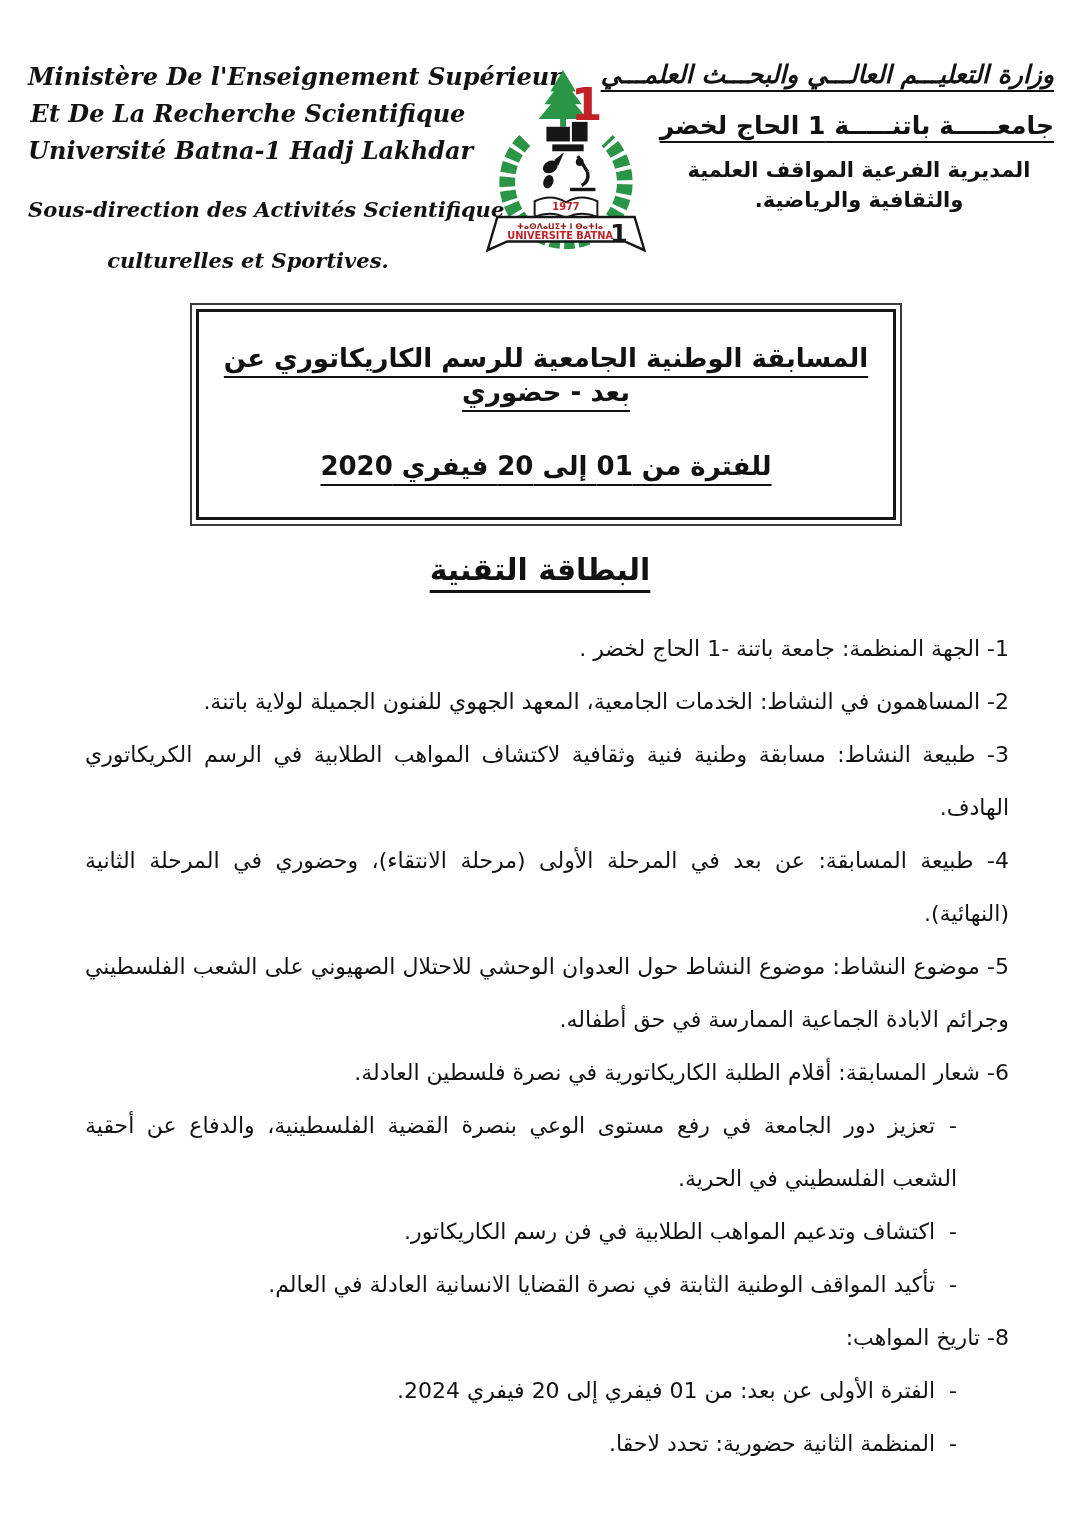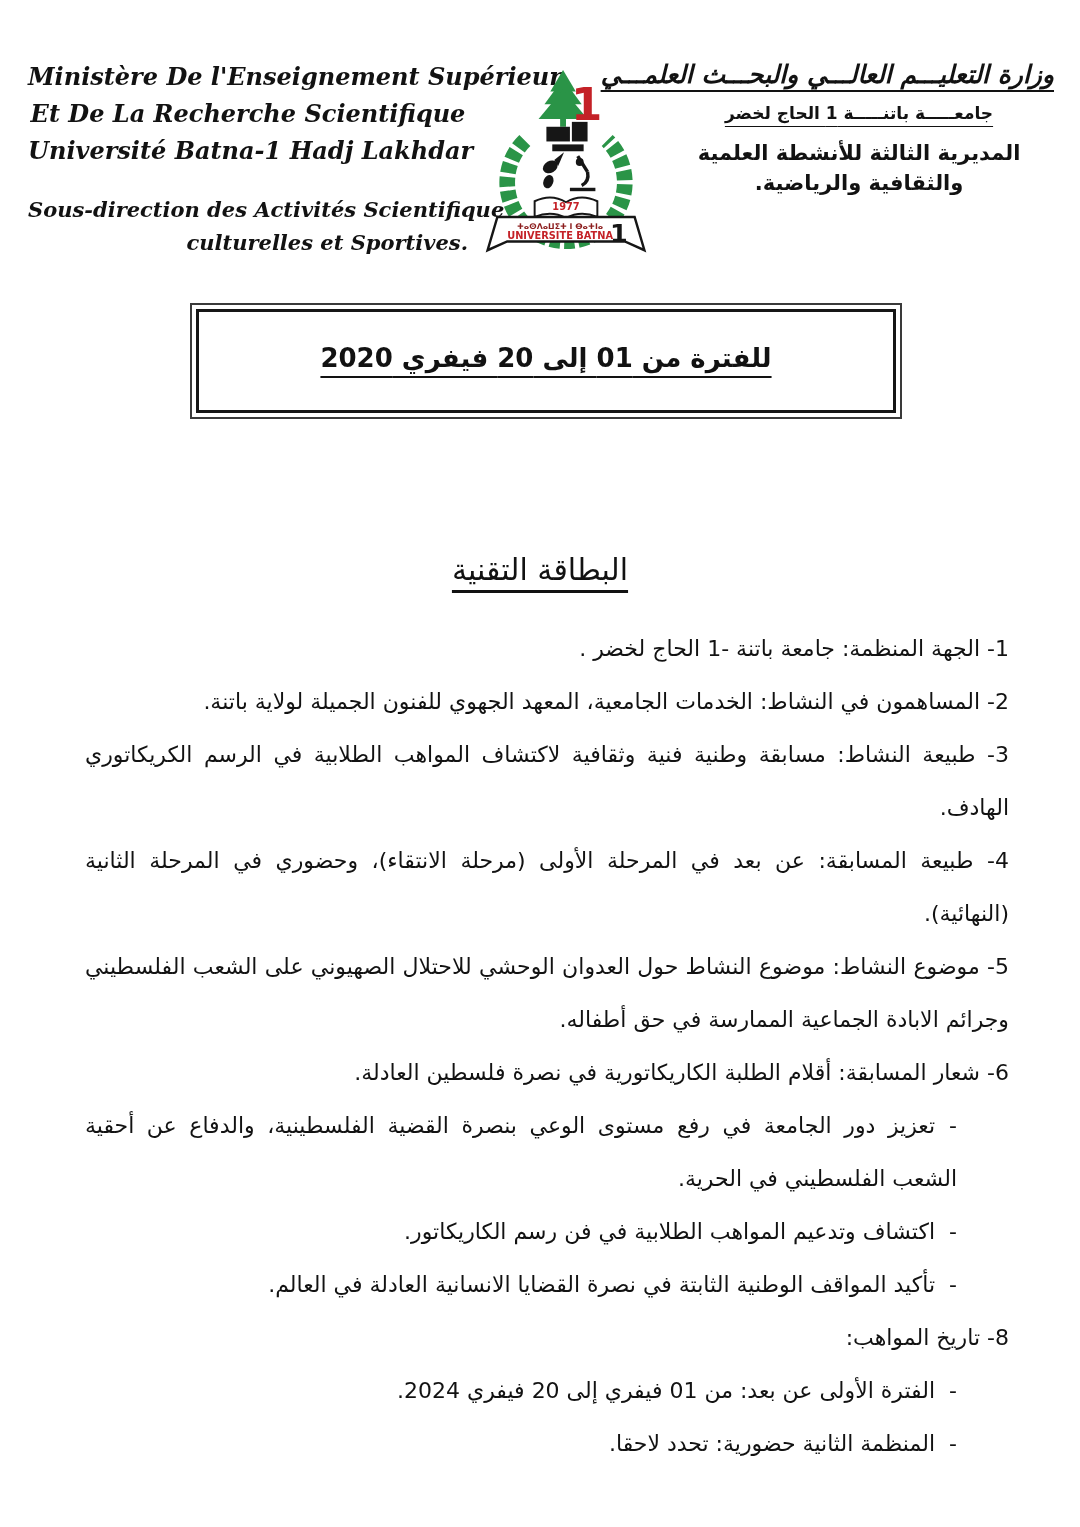--- a/index.html
+++ b/index.html
@@ -19,21 +19,21 @@
     width: 440px; text-align: center;
     font-family: "DejaVu Serif", serif; font-style: italic; font-weight: bold;
   }
   .fr-line { font-size: 24px; line-height: 1.55; white-space: nowrap; }
   .fr-sub  { font-size: 21px; line-height: 1.5; margin-top: 16px; white-space: nowrap; }
   .header-center { width: 210px; display: flex; justify-content: center; padding-top: 8px; }
   .header-right {
     width: 390px; text-align: center; direction: rtl; font-weight: bold; padding-top: 2px;
   }
   .ar-line1 { font-size: 25px; text-decoration: underline; text-underline-offset: 7px; white-space: nowrap; font-style: italic; }
-  .ar-line2 { font-size: 17px; margin-top: 14px; text-decoration: underline; text-underline-offset: 7px; white-space: nowrap; }
+  .ar-line2 { font-size: 25px; margin-top: 22px; text-decoration: underline; text-underline-offset: 7px; white-space: nowrap; }
   .ar-line3 { font-size: 21px; margin-top: 18px; }
   .ar-line4 { font-size: 21px; margin-top: 6px; }
 
   
   .title-box {
     position: absolute; top: 303px; left: 190px; width: 712px;
     border: 2px solid #3a3a3a; padding: 4px; background: #fff;
   }
   .title-box-inner {
     border: 3px solid #161616; padding: 30px 14px 34px; direction: rtl; text-align: center;
@@ -41,21 +41,21 @@
   .box-line {
     font-weight: bold; font-size: 26px; line-height: 1.3;
     text-decoration: underline; text-underline-offset: 9px;
   }
   .box-line + .box-line { margin-top: 40px; }
 
   
   .section-title {
     position: absolute; top: 552px; left: 0; width: 100%;
     text-align: center; direction: rtl;
-    font-size: 30px; font-weight: normal;
+    font-size: 30px; font-weight: bold;
     text-decoration: underline; text-underline-offset: 10px;
   }
 
   
   .list {
     position: absolute; top: 622px; right: 71px; left: 85px;
     direction: rtl; font-size: 22px; line-height: 53px;
   }
   .item { text-align: justify; }
   .item .num { letter-spacing: 1px; }
@@ -69,21 +69,21 @@
 
 <div class="page">
 
   <header class="doc-header">
 
     <div class="header-left">
       <div class="fr-line">Ministère De l'Enseignement Supérieur</div>
       <div class="fr-line">Et De La Recherche Scientifique</div>
       <div class="fr-line">Université Batna-1 Hadj Lakhdar</div>
       <div class="fr-sub" style="margin-top:24px;">Sous-direction des Activités Scientifique</div>
-      <div class="fr-sub" style="margin-top:2px;text-align:right;">culturelles et Sportives.</div>
+      <div class="fr-sub" style="margin-top:20px;">culturelles et Sportives.</div>
     </div>
 
     <div class="header-center">
       <svg width="196" height="196" viewBox="0 0 200 200" aria-hidden="true">
 
         <g fill="#2a9447">
           <polygon points="97,4 84,26 110,26"></polygon>
           <polygon points="97,13 78,39 116,39"></polygon>
           <polygon points="97,24 72,54 122,54"></polygon>
           <rect x="94" y="52" width="6" height="10"></rect>
@@ -118,28 +118,29 @@
         <path d="M30,154 L170,154 L180,188 L160,179 L40,179 L20,188 Z" fill="#ffffff" stroke="#161616" stroke-width="2.5"></path>
         <text x="94" y="166" font-size="8" font-weight="bold" text-anchor="middle" fill="#8c1d1d">ⵜⴰⵙⴷⴰⵡⵉⵜ ⵏ ⴱⴰⵜⵏⴰ</text>
         <text x="94" y="177" font-size="10" font-weight="bold" text-anchor="middle" fill="#c42127">UNIVERSITE BATNA</text>
         <text x="145" y="180" font-size="26" font-weight="bold" fill="#161616">1</text>
       </svg>
     </div>
 
     <div class="header-right">
       <div class="ar-line1">وزارة التعليـــم العالـــي والبحـــث العلمـــي</div>
       <div class="ar-line2">جامعـــــة باتنـــــة 1 الحاج لخضر</div>
-      <div class="ar-line3">المديرية الثالثة للأنشطة العلمية</div>
+      <div class="ar-line3">المديرية الفرعية المواقف العلمية</div>
       <div class="ar-line4">والثقافية والرياضية.</div>
     </div>
 
   </header>
 
   <div class="title-box">
     <div class="title-box-inner">
+      <p class="box-line">المسابقة الوطنية الجامعية للرسم الكاريكاتوري عن بعد - حضوري</p>
       <p class="box-line">للفترة من 01 إلى 20 فيفري 2020</p>
     </div>
   </div>
 
   <h2 class="section-title">البطاقة التقنية</h2>
 
   <div class="list">
 
     <p class="item"><span class="num">1-</span> <span>الجهة المنظمة: جامعة باتنة -1 الحاج لخضر .</span></p>
 

